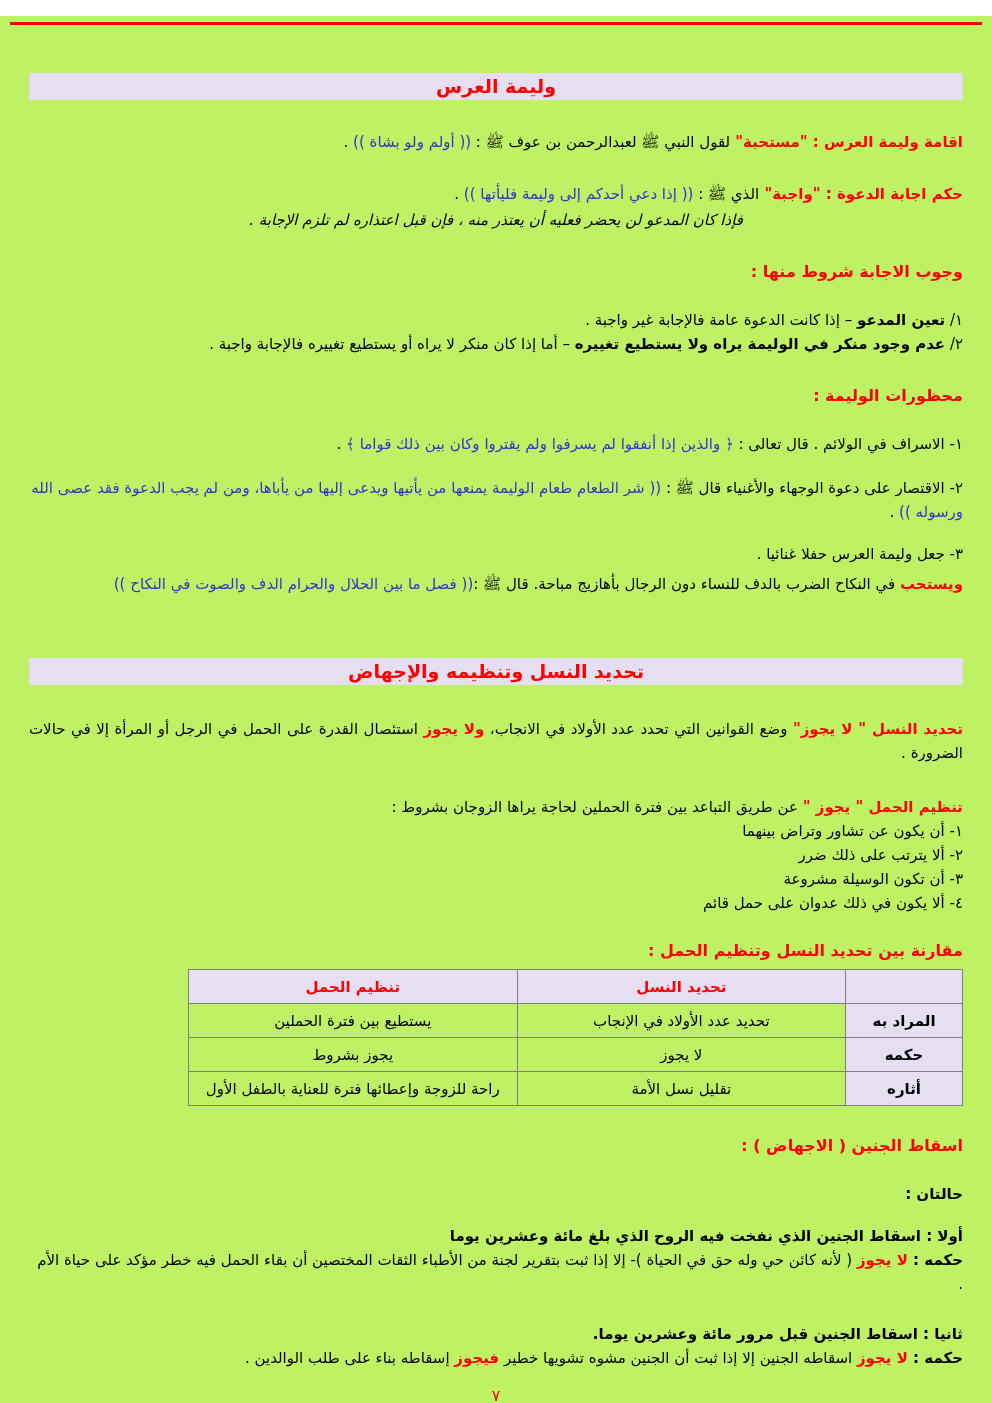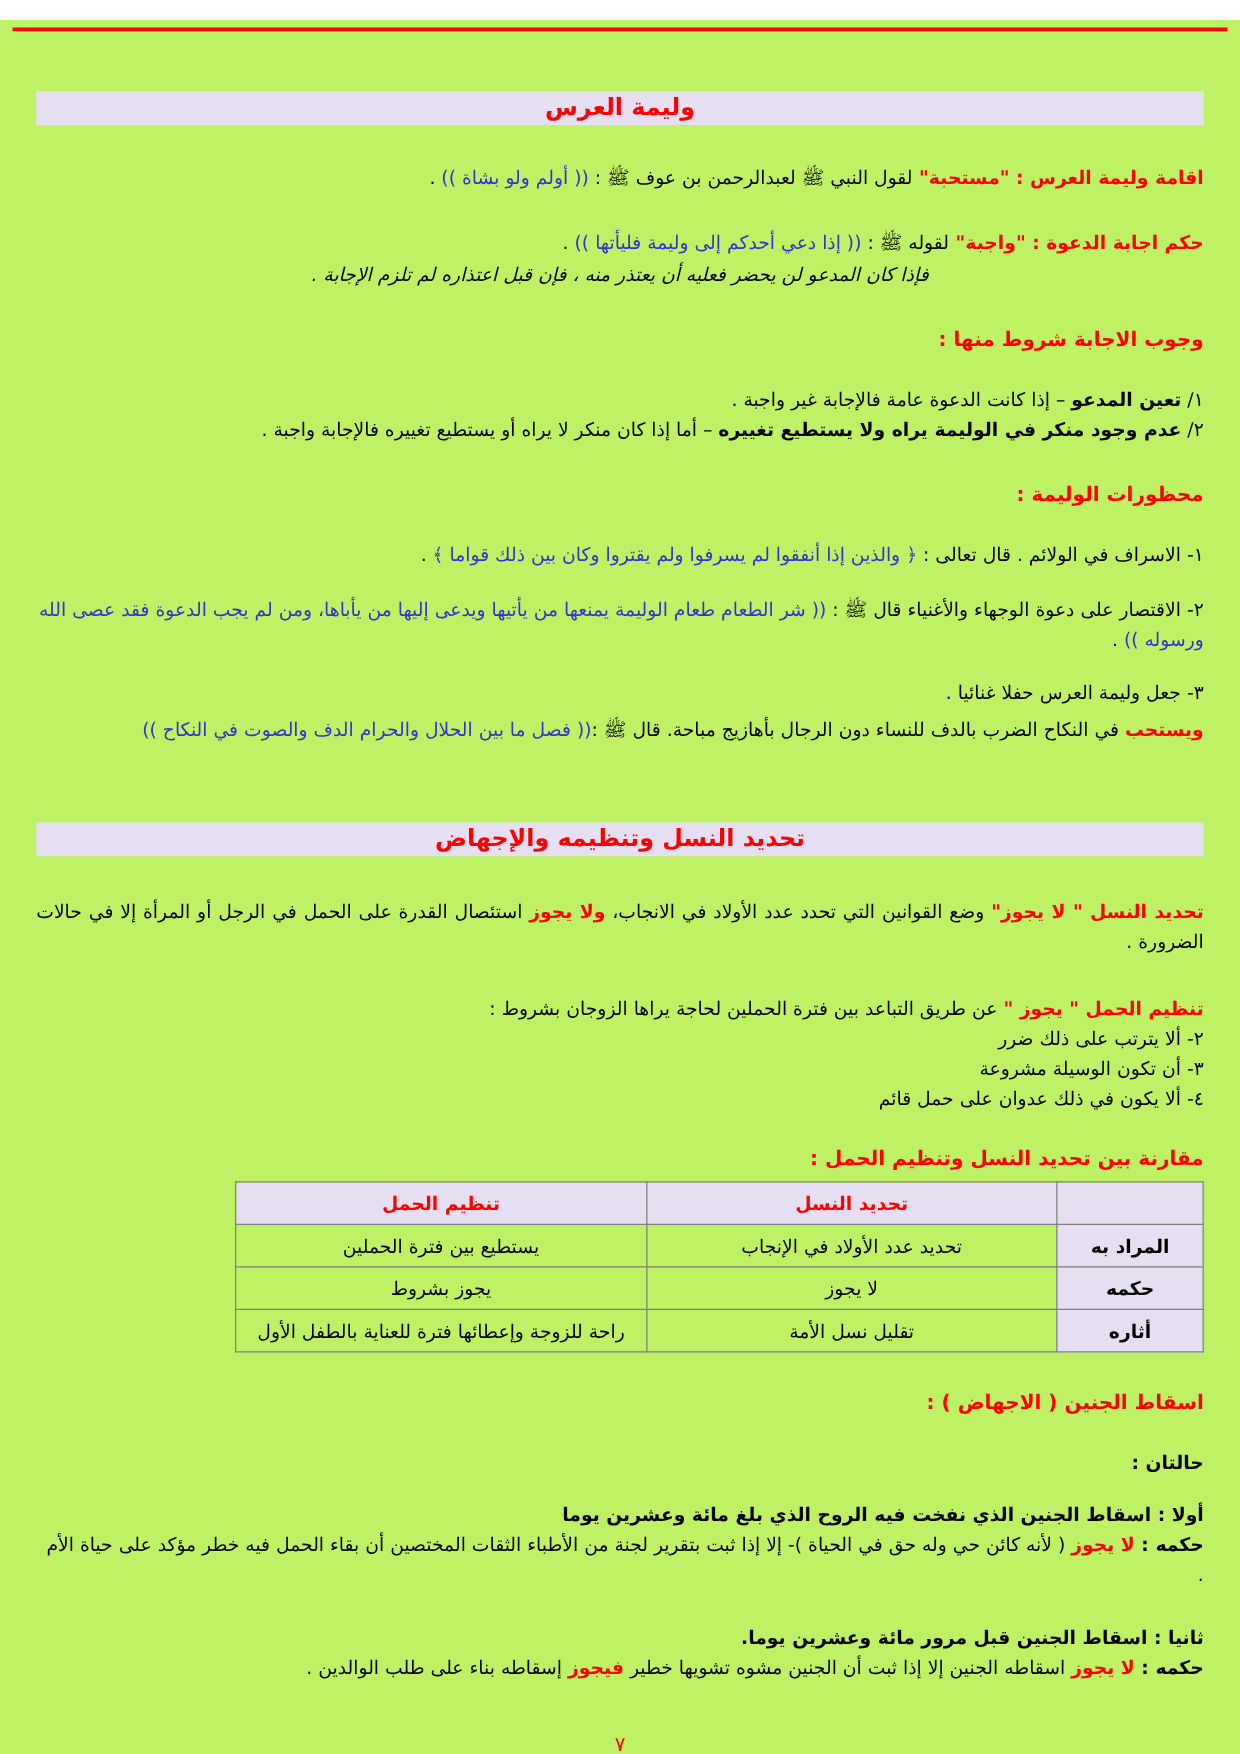--- a/index.html
+++ b/index.html
@@ -97,21 +97,21 @@
 <div class="page">
 
   <div class="top-rule"></div>
 
   <div class="bar mt57">
     <span>وليمة العرس</span>
   </div>
 
   <p class="para mt30"><span class="t-red b">اقامة وليمة العرس : "مستحبة" </span><span>لقول النبي ﷺ لعبدالرحمن بن عوف ﷺ : </span><span class="t-blue">(( أولم ولو بشاة ))</span><span> .</span></p>
 
-  <p class="para mt28"><span class="t-red b">حكم اجابة الدعوة : "واجبة" </span><span>لقوله ﷺ : </span><span class="t-blue">(( إذا دعي أحدكم إلى وليمة فليأتها ))</span><span> .</span></p>
+  <p class="para mt28"><span class="t-red b">حكم اجابة الدعوة : "واجبة" </span><span>الذي ﷺ : </span><span class="t-blue">(( إذا دعي أحدكم إلى وليمة فليأتها ))</span><span> .</span></p>
 
   <p class="para center mt2">فإذا كان المدعو لن يحضر فعليه أن يعتذر منه ، فإن قبل اعتذاره لم تلزم الإجابة .</p>
 
   <h3 class="h-red mt28">وجوب الاجابة شروط منها :</h3>
 
   <p class="para mt24"><span>١/ </span><span class="b">تعين المدعو</span><span> – إذا كانت الدعوة عامة فالإجابة غير واجبة .</span></p>
 
   <p class="para"><span>٢/ </span><span class="b">عدم وجود منكر في الوليمة يراه ولا يستطيع تغييره</span><span> – أما إذا كان منكر لا يراه أو يستطيع تغييره فالإجابة واجبة .</span></p>
 
   <h3 class="h-red mt28">محظورات الوليمة :</h3>
@@ -126,20 +126,21 @@
 
   <div class="bar mt62">
     <span>تحديد النسل وتنظيمه والإجهاض</span>
   </div>
 
   <p class="para just mt32"><span class="t-red b">تحديد النسل " لا يجوز"</span><span> وضع القوانين التي تحدد عدد الأولاد في الانجاب، </span><span class="t-red b">ولا يجوز</span><span> استئصال القدرة على الحمل في الرجل أو المرأة إلا في حالات الضرورة .</span></p>
 
   <p class="para mt30"><span class="t-red b">تنظيم الحمل " يجوز "</span><span> عن طريق التباعد بين فترة الحملين لحاجة يراها الزوجان بشروط :</span></p>
 
   <div class="para">
+    <div>١- أن يكون عن تشاور وتراض بينهما</div>
     <div>٢- ألا يترتب على ذلك ضرر</div>
     <div>٣- أن تكون الوسيلة مشروعة</div>
     <div>٤- ألا يكون في ذلك عدوان على حمل قائم</div>
   </div>
 
   <h3 class="h-red mt24">مقارنة بين تحديد النسل وتنظيم الحمل :</h3>
 
   <table class="cmp-table" dir="rtl">
     <colgroup>
       <col class="col-label">

